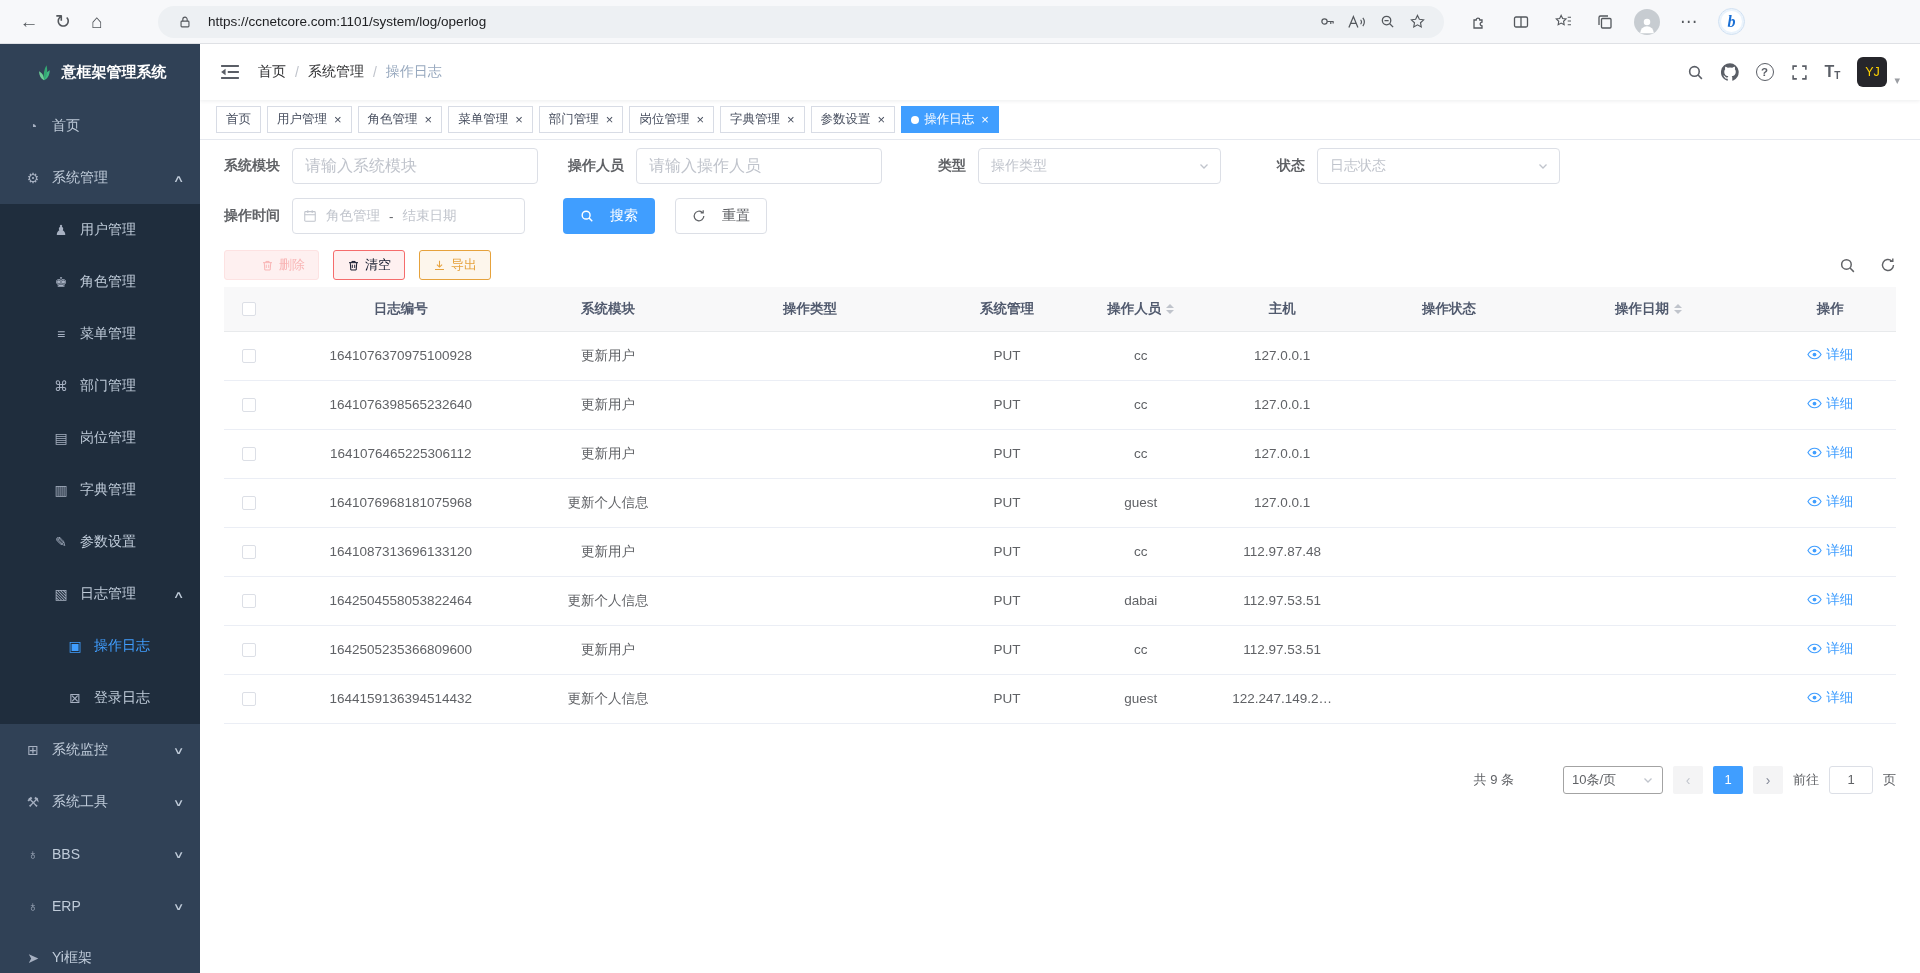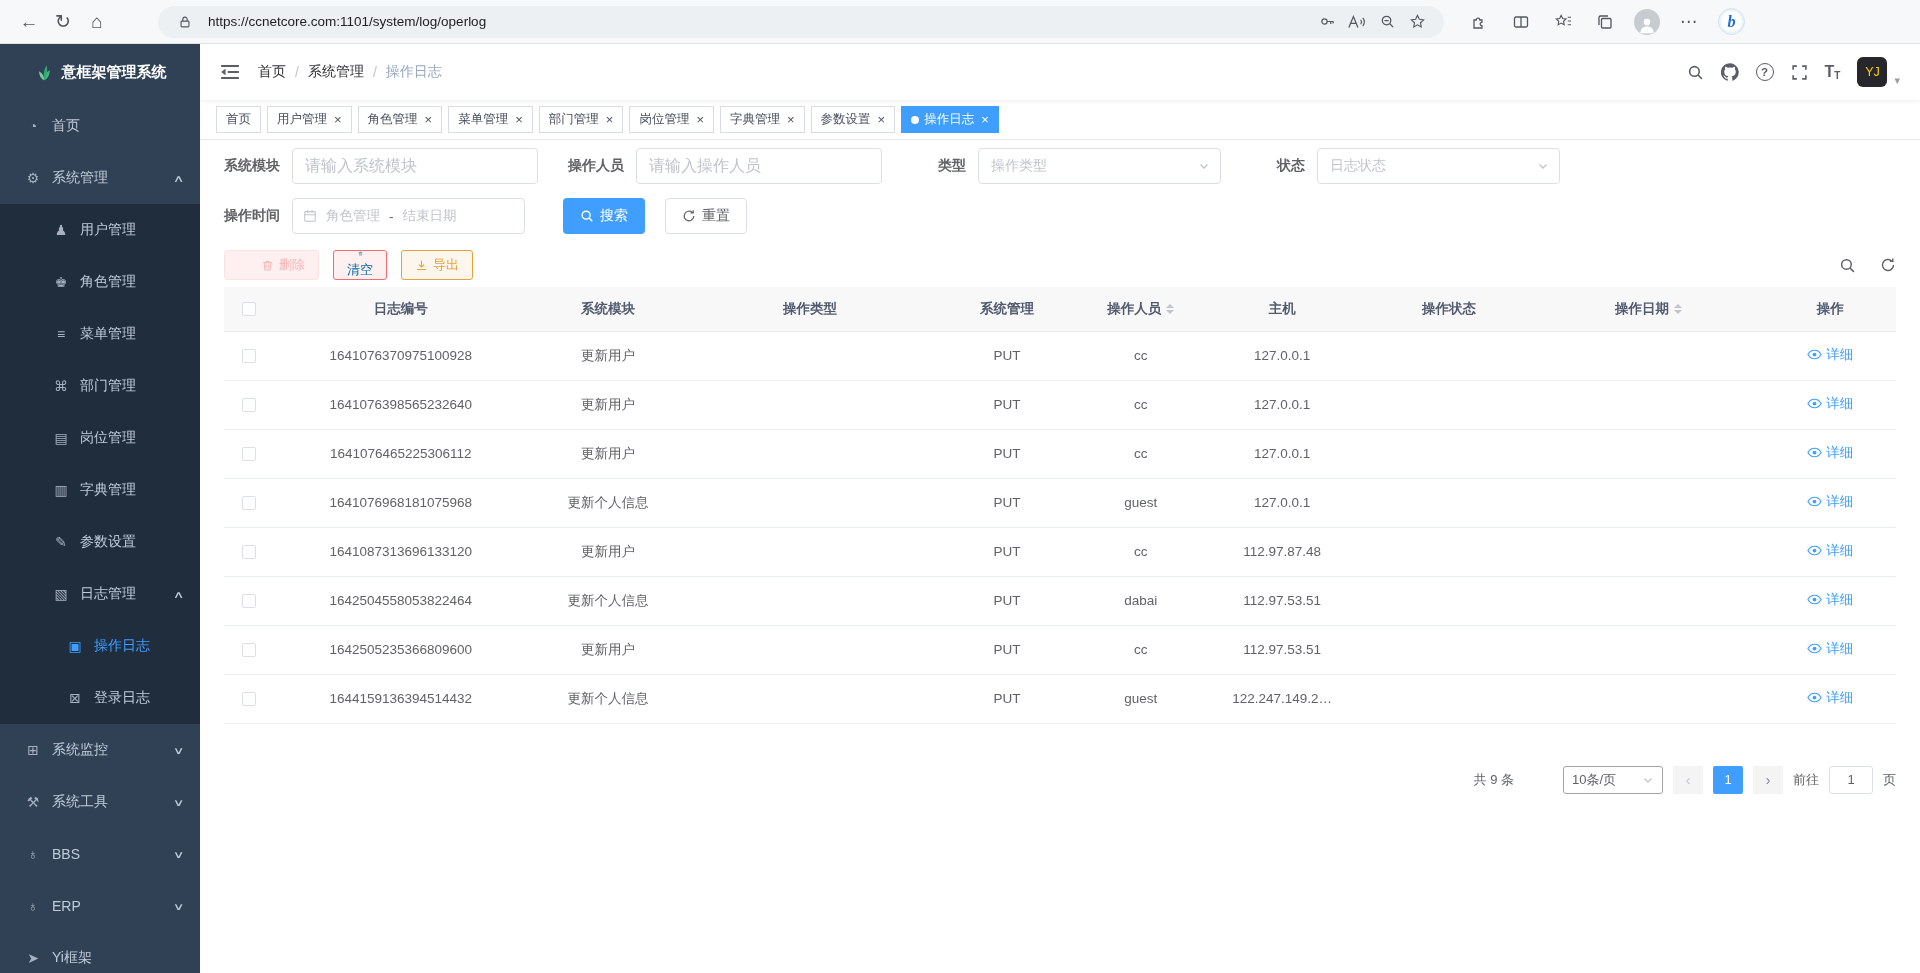--- a/index.html
+++ b/index.html
@@ -85,29 +85,29 @@
   .inp::placeholder { color: #c0c4cc; }
   .sel { width: 243px; height: 36px; border: 1px solid #dcdfe6; border-radius: 4px;
          padding: 0 10px 0 12px; display: flex; align-items: center; justify-content: space-between;
          color: #c0c4cc; font-size: 14px; background: #fff; cursor: pointer; }
   .sel .chev { color: #c0c4cc; display: flex; }
   .dr { width: 233px; height: 36px; border: 1px solid #dcdfe6; border-radius: 4px; padding: 0 10px;
         display: flex; align-items: center; gap: 9px; font-size: 13.5px; color: #c0c4cc; background: #fff; }
   .dr .cal { color: #c0c4cc; display: flex; }
   .dr .rsep { color: #606266; }
   .btn { height: 36px; border-radius: 4px; font-size: 14px; display: inline-flex; align-items: center;
-         gap: 6px; padding: 0 16px; cursor: pointer; border: 1px solid transparent; white-space: nowrap; }
+         gap: 16px; padding: 0 16px; cursor: pointer; border: 1px solid transparent; white-space: nowrap; }
   .btn-search { background: #409eff; color: #fff; margin-left: 8px; }
   .btn-reset { background: #fff; border-color: #dcdfe6; color: #606266; margin-left: 20px; }
 
   .toolbar { display: flex; align-items: center; margin: 16px 0 7px; }
   .tbtn { height: 30px; border-radius: 3px; font-size: 13px; display: inline-flex; align-items: center;
           gap: 5px; padding: 0 13px; cursor: pointer; margin-right: 14px; border: 1px solid transparent; }
   .tbtn.delete { background: #fef0f0; border-color: #fde2e2; color: #f9b4b4; cursor: not-allowed; padding-left: 36px; }
-  .tbtn.clear { background: #fef0f0; border-color: #f56c6c; color: #0369a1; flex-direction: column; }
+  .tbtn.clear { background: #fef0f0; border-color: #f56c6c; color: #0f172a; }
   .tbtn.export { background: #fdf6ec; border-color: #e6a23c; color: #e6a23c; }
   .tool-right { margin-left: auto; display: flex; align-items: center; gap: 24px; color: #606266; }
   .tool-ic { cursor: pointer; display: flex; }
 
   
   table { width: 100%; border-collapse: collapse; table-layout: fixed; }
   th { height: 44px; background: #f8f8f9; color: #515a6e; font-size: 13.5px; font-weight: bold;
        border-bottom: 1px solid #e8eaec; text-align: center; white-space: nowrap; }
   td { height: 49px; border-bottom: 1px solid #ebeef5; color: #606266; font-size: 13.5px;
        text-align: center; white-space: nowrap; overflow: hidden; text-overflow: ellipsis; }

